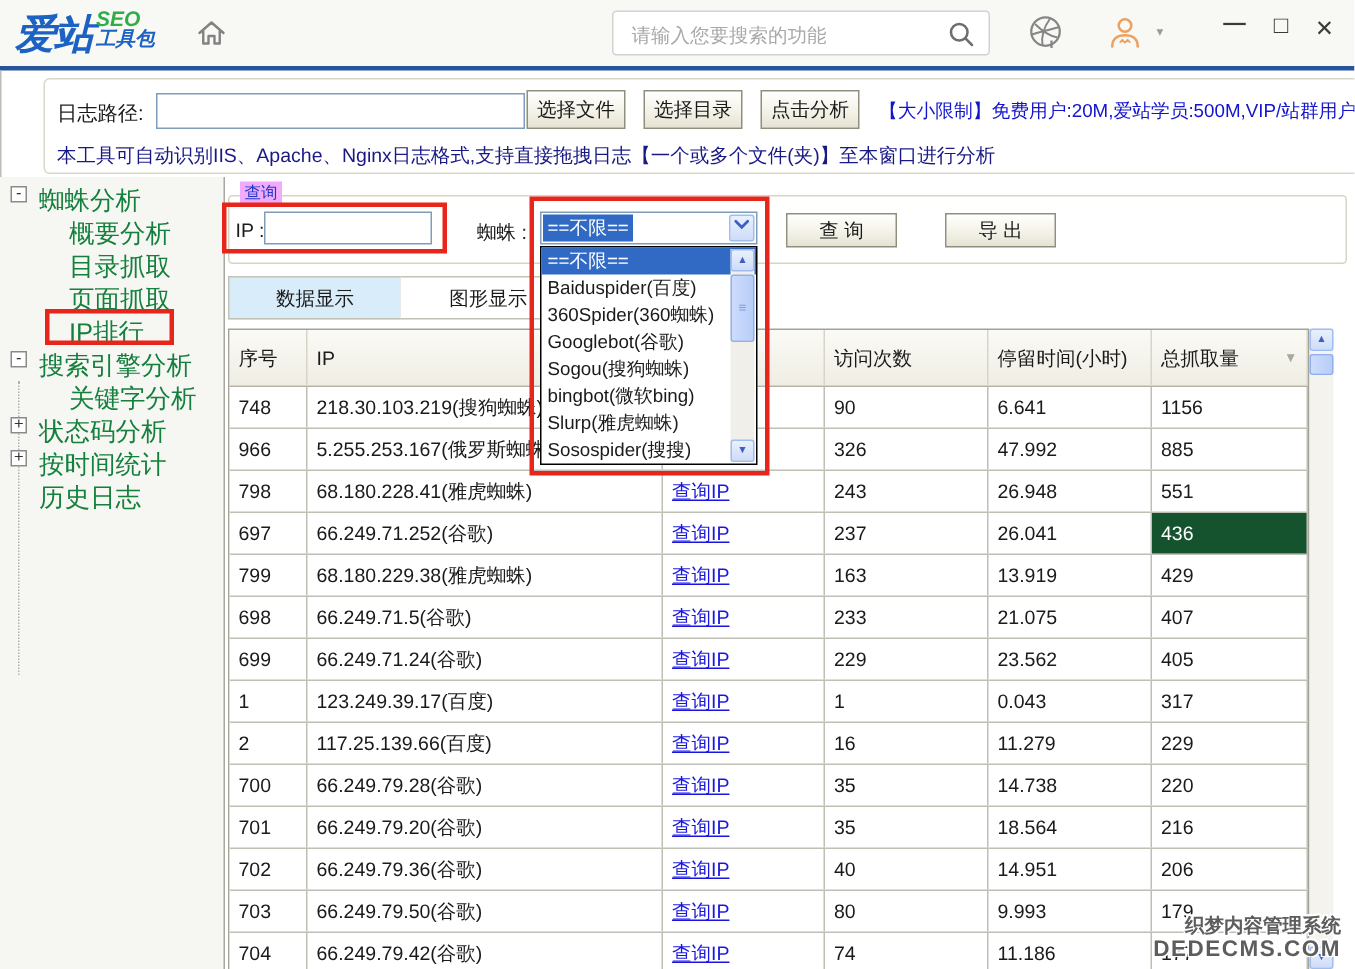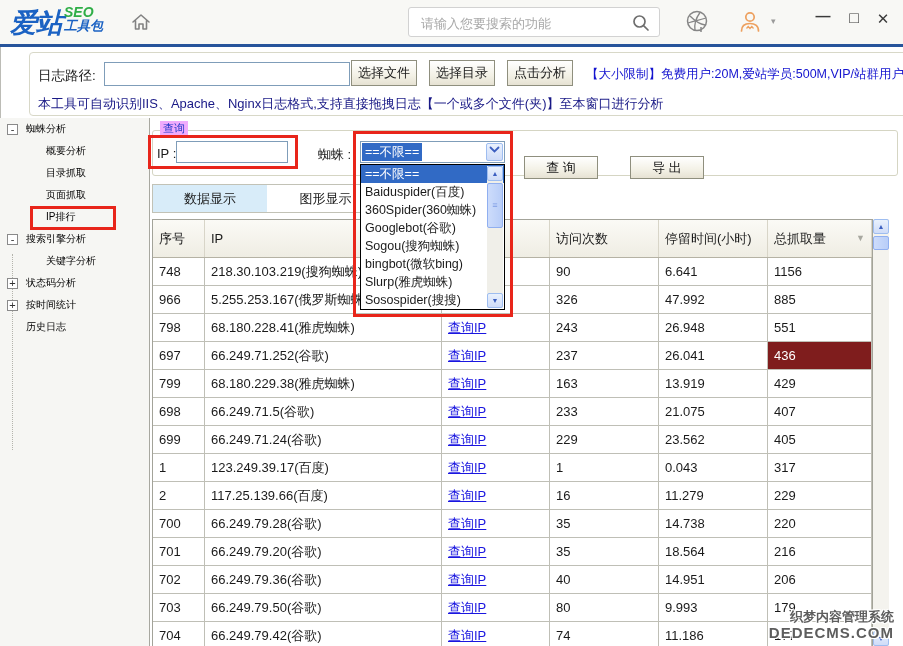--- a/index.html
+++ b/index.html
@@ -42,40 +42,40 @@
   .pbtn1{left:321px;} .pbtn2{left:399px;} .pbtn3{left:477px;}
   .limit-text{position:absolute;left:556px;top:13px;font-size:12.5px;color:#1414cf;white-space:nowrap;}
   .info-text{position:absolute;left:8px;top:42px;font-size:13px;color:#191986;white-space:nowrap;}
   
   .sidebar{position:absolute;left:0;top:118px;width:150px;height:528px;background:#f6f6f3;
     border-right:1px solid #a8a8a0;box-sizing:border-box;}
   .tree-line{position:absolute;left:12px;top:136px;height:196px;border-left:1px dotted #b4b4ac;}
   .tree-item{position:absolute;left:0;width:150px;height:22px;cursor:default;}
   .tree-item .toggle{position:absolute;left:7px;top:4px;width:11px;height:11px;border:1px solid #8a8a8a;
     background:#fff;font-size:11px;line-height:9px;text-align:center;color:#333;box-sizing:border-box;}
-  .tree-item .tree-label{position:absolute;top:2px;font-size:10px;color:#000000;white-space:nowrap;}
+  .tree-item .tree-label{position:absolute;top:2px;font-size:17px;color:#15803d;white-space:nowrap;}
   .tree-item.lvl0 .tree-label{left:26px;}
   .tree-item.lvl1 .tree-label{left:46px;}
   
   .groupbox{position:absolute;left:152px;top:130px;width:746px;height:46px;border:1px solid #d5d5c3;
     border-radius:3px;box-sizing:border-box;}
   .group-label{position:absolute;left:160px;top:121px;background:#f0abfc;padding:0 3px;font-size:11px;
     color:#2038c8;z-index:2;}
   .ip-label{position:absolute;left:157px;top:146px;font-size:13px;}
   .ip-input{position:absolute;left:176px;top:141px;width:112px;height:22px;border:1px solid #7f9db9;
     font-size:13px;font-family:inherit;outline:none;padding:0 3px;box-sizing:border-box;}
   .spider-label{position:absolute;left:318px;top:146px;font-size:13px;}
   .combo{position:absolute;left:360px;top:141px;width:145px;height:22px;border:1px solid #7f9db9;
     background:#fff;box-sizing:border-box;z-index:6;}
   .combo-text{position:absolute;left:1px;top:1px;height:18px;line-height:18px;font-size:12.5px;
     background:#316ac5;color:#fff;padding:0 3px;}
   .combo-btn{position:absolute;right:1px;top:1px;width:17px;height:18px;background:linear-gradient(#e9f1fd,#cfdcf8);
     border:1px solid #9ebdf0;border-radius:2px;box-sizing:border-box;text-align:center;color:#3c5fc0;
     font-size:8px;line-height:16px;cursor:default;}
-  .qbtn{position:absolute;top:156px;width:74px;height:23px;line-height:21px;text-align:center;font-size:13px;
+  .qbtn{position:absolute;top:142px;width:74px;height:23px;line-height:21px;text-align:center;font-size:13px;
     border:1px solid #8f8f7e;background:linear-gradient(#ffffff,#f3f1e6 60%,#e6e2d3);box-sizing:border-box;cursor:default;}
   .qbtn-search{left:524px;} .qbtn-export{left:630px;}
   
   .dd-list{position:absolute;left:360px;top:164px;width:145px;height:146px;background:#fff;
     border:1px solid #000;box-sizing:border-box;z-index:6;}
   .dd-item{height:18px;line-height:18px;font-size:12.5px;padding-left:4px;padding-right:18px;
     white-space:nowrap;overflow:hidden;cursor:default;}
   .dd-item.sel{background:#316ac5;color:#fff;}
   .dd-scroll{position:absolute;right:1px;top:1px;width:16px;height:142px;background:#f0efe9;}
   .mini-btn{position:absolute;left:0;width:16px;height:15px;background:linear-gradient(#e9f1fd,#cfdcf8);
@@ -93,21 +93,21 @@
   
   .tablewrap{position:absolute;left:152px;top:219px;width:719px;height:427px;border:1px solid #a3a399;
     box-sizing:content-box;overflow:hidden;background:#fff;}
   .thead{display:flex;height:38px;background:linear-gradient(#fbfaf6,#efede3);border-bottom:1px solid #b5b2a4;box-sizing:border-box;}
   .th{box-sizing:border-box;border-right:1px solid #d8d5c8;line-height:37px;padding-left:6px;font-size:13px;
     color:#1a1a1a;white-space:nowrap;overflow:hidden;position:relative;cursor:default;}
   .tr{display:flex;height:28px;border-bottom:1px solid #bfbfb6;box-sizing:border-box;background:#fff;}
   .td{box-sizing:border-box;border-right:1px solid #bfbfb6;line-height:27px;padding-left:6px;font-size:13px;
     white-space:nowrap;overflow:hidden;}
   .c0{width:52px;} .c1{width:237px;} .c2{width:108px;} .c3{width:109px;} .c4{width:109px;} .c5{width:104px;}
-  .td.selcell{background:#7f1d1d;color:#fff;}
+  .td.selcell{background:#14532d;color:#fff;}
   .td a{color:#1a16e0;text-decoration:underline;cursor:pointer;}
   .sort-arrow{position:absolute;right:6px;top:0;font-size:9px;color:#a8a8a0;line-height:37px;}
   
   .vscroll{position:absolute;left:873px;top:219px;width:16px;height:427px;background:#f4f3ee;}
   .vs-up{top:0;} .vs-down{bottom:0;}
   .vs-thumb{position:absolute;left:0;top:17px;width:16px;height:14px;background:linear-gradient(90deg,#cddcfb,#b8cdf8);
     border:1px solid #90aff0;border-radius:2px;box-sizing:border-box;cursor:default;}
   
   .redbox{position:absolute;border:3px solid #e8251a;box-sizing:border-box;pointer-events:none;z-index:10;}
   .red-sidebar{left:30px;top:206px;width:86px;height:24px;border-width:3px;}

